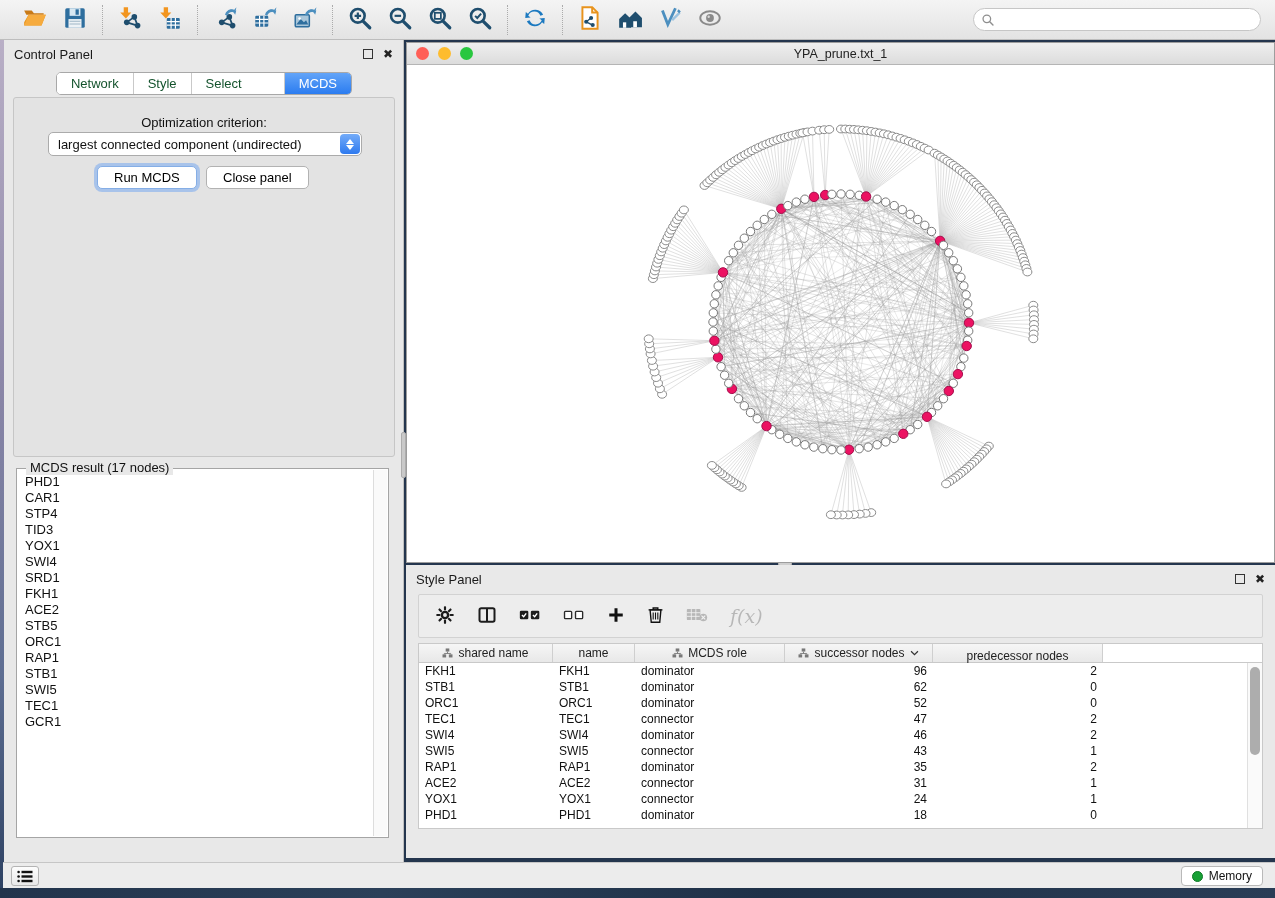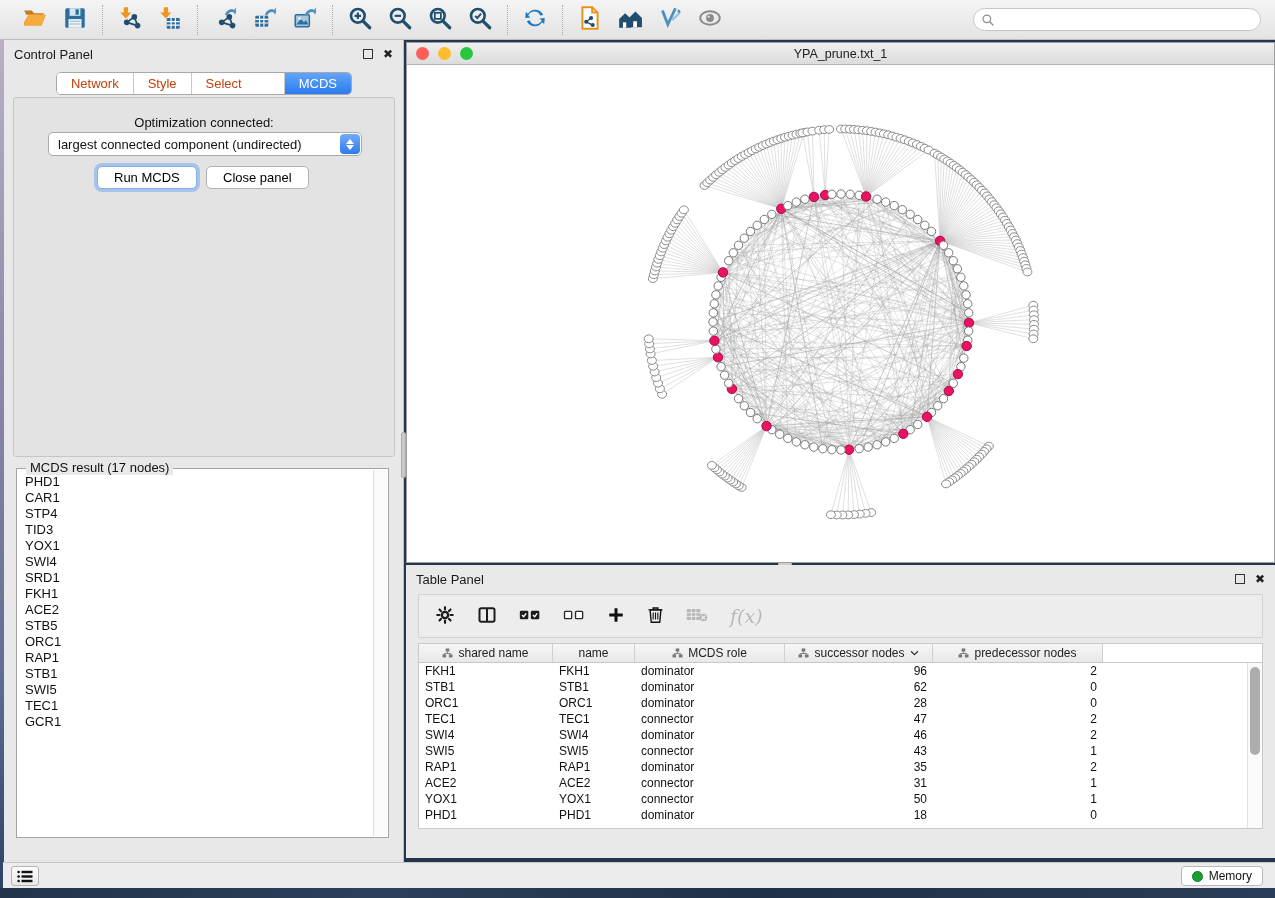--- a/index.html
+++ b/index.html
@@ -26,21 +26,21 @@
     background:linear-gradient(90deg,#22344C,#2B4059 30%,#1F3148 60%,#2A3D56); }
 
   
   #control-panel { left:4px; top:40px; width:400px; height:822px; background:#E8E8E8; border-right:1px solid #BFBFBF; }
   .panel-titlebar { height:28px; display:flex; align-items:center; padding:0 10px; font-size:13px; color:#1a1a1a; }
   .panel-titlebar .spacer { flex:1; }
   .win-glyph { font-size:12px; color:#222; margin-left:10px; line-height:1; cursor:default; }
   .float-glyph { width:10px; height:10px; border:1.5px solid #333; display:inline-block; margin-left:10px; }
 
   .seg-tabs { display:flex; border:1px solid #A8A8A8; border-radius:5px; overflow:hidden; background:#fff; }
-  .seg-tab { padding:3px 14px; font-size:13px; background:#fff; color:#c2410c; border-left:1px solid #C9C9C9; cursor:default; }
+  .seg-tab { padding:3px 14px; font-size:13px; background:#fff; color:#14532d; border-left:1px solid #C9C9C9; cursor:default; }
   .seg-tab:first-child { border-left:none; }
   .seg-tab.active { background:linear-gradient(#62A4F8,#2B7CF0); color:#fff;margin-left:28px; }
 
   #cp-tabs-row { left:0; top:32px; width:400px; display:flex; justify-content:center; }
   #cp-box { left:9px; top:57px; width:382px; height:360px; background:#E3E3E3; border:1px solid #C6C6C6; border-radius:3px; }
   #opt-label { left:0; top:75px; width:400px; text-align:center; font-size:13px; }
   #opt-select { left:44px; top:92px; width:314px; height:24px; background:#fff; border:1px solid #ABABAB; border-radius:5px;
     display:flex; align-items:center; font-size:13px; padding-left:9px; }
   #opt-select .stepper { position:absolute; right:1px; top:1px; width:20px; height:20px; border-radius:4px;
     background:linear-gradient(#74ACF9,#2E7AEF); display:flex; flex-direction:column; align-items:center; justify-content:center; gap:1px; }
@@ -264,21 +264,21 @@
   </div>
   <div id="cp-tabs-row" class="abs">
       <div class="seg-tabs" id="cp-tabs">
         <div class="seg-tab">Network</div>
         <div class="seg-tab">Style</div>
         <div class="seg-tab">Select</div>
         <div class="seg-tab active">MCDS</div>
       </div>
     </div>
   <div id="cp-box" class="abs"></div>
-  <div id="opt-label" class="abs">Optimization connected:</div>
+  <div id="opt-label" class="abs">Optimization criterion:</div>
   <div id="opt-select" class="abs">
     <span>largest connected component (undirected)</span>
     <span class="stepper">
         <span class="tri-up"></span>
         <span class="tri-dn"></span>
       </span>
   </div>
   <button id="run-btn" class="mac-btn">Run MCDS</button>
   <button id="close-panel-btn" class="mac-btn">Close panel</button>
 
@@ -1183,21 +1183,21 @@
         <circle cx="556.8" cy="220.9" r="4.2" fill="#FFFFFF" stroke="#777777" stroke-width="1"></circle>
         <circle cx="559.1" cy="229.8" r="4.2" fill="#FFFFFF" stroke="#777777" stroke-width="1"></circle>
         <circle cx="560.7" cy="238.8" r="4.2" fill="#FFFFFF" stroke="#777777" stroke-width="1"></circle>
         <circle cx="561.7" cy="247.9" r="4.2" fill="#FFFFFF" stroke="#777777" stroke-width="1"></circle>
       </g>
     </svg>
 </div>
 
 <div id="table-panel" class="abs">
   <div class="panel-titlebar">
-    <span>Table Panel</span>
+    <span>Style Panel</span>
     <span class="spacer"></span>
     <span class="float-glyph"></span>
     <span class="win-glyph">✖</span>
   </div>
   <div id="tp-toolbar">
       <div class="tpi">
         <span><svg width="20" height="20" viewBox="0 0 24 24">
             <g fill="#1c1c1c">
               <circle cx="12" cy="12" r="5.2"></circle>
               <g>
@@ -1287,21 +1287,21 @@
             <rect x="4" y="0.5" width="4" height="3.4" fill="#787878"></rect>
             <rect x="0.5" y="7" width="4" height="3.4" fill="#787878"></rect>
             <rect x="7.5" y="7" width="4" height="3.4" fill="#787878"></rect>
             <path d="M6 4v2M2.5 7V6h7v1" stroke="#787878" fill="none"></path>
           </svg>
           <span>successor nodes</span>
           <svg width="9" height="6" viewBox="0 0 10 7">
             <path d="M1 1.5l4 4 4-4" stroke="#333" stroke-width="1.4" fill="none"></path>
           </svg>
         </div>
-        <div class="nt-th" style="width: 170px;">
+        <div class="nt-th" style="width: 170px; flex-direction: column;">
           <svg width="11" height="10" viewBox="0 0 12 11">
             <rect x="4" y="0.5" width="4" height="3.4" fill="#787878"></rect>
             <rect x="0.5" y="7" width="4" height="3.4" fill="#787878"></rect>
             <rect x="7.5" y="7" width="4" height="3.4" fill="#787878"></rect>
             <path d="M6 4v2M2.5 7V6h7v1" stroke="#787878" fill="none"></path>
           </svg>
           <span>predecessor nodes</span>
         </div>
         <div class="nt-th" style="flex: 1 1 0%; background: rgb(255, 255, 255);"></div>
       </div>
@@ -1317,21 +1317,21 @@
           <div class="nt-td" style="width: 134px;">STB1</div>
           <div class="nt-td" style="width: 82px;">STB1</div>
           <div class="nt-td" style="width: 150px;">dominator</div>
           <div class="nt-td num" style="width: 148px;">62</div>
           <div class="nt-td num" style="width: 170px;">0</div>
         </div>
         <div class="nt-row">
           <div class="nt-td" style="width: 134px;">ORC1</div>
           <div class="nt-td" style="width: 82px;">ORC1</div>
           <div class="nt-td" style="width: 150px;">dominator</div>
-          <div class="nt-td num" style="width: 148px;">28</div>
+          <div class="nt-td num" style="width: 148px;">52</div>
           <div class="nt-td num" style="width: 170px;">0</div>
         </div>
         <div class="nt-row">
           <div class="nt-td" style="width: 134px;">TEC1</div>
           <div class="nt-td" style="width: 82px;">TEC1</div>
           <div class="nt-td" style="width: 150px;">connector</div>
           <div class="nt-td num" style="width: 148px;">47</div>
           <div class="nt-td num" style="width: 170px;">2</div>
         </div>
         <div class="nt-row">
@@ -1359,21 +1359,21 @@
           <div class="nt-td" style="width: 134px;">ACE2</div>
           <div class="nt-td" style="width: 82px;">ACE2</div>
           <div class="nt-td" style="width: 150px;">connector</div>
           <div class="nt-td num" style="width: 148px;">31</div>
           <div class="nt-td num" style="width: 170px;">1</div>
         </div>
         <div class="nt-row">
           <div class="nt-td" style="width: 134px;">YOX1</div>
           <div class="nt-td" style="width: 82px;">YOX1</div>
           <div class="nt-td" style="width: 150px;">connector</div>
-          <div class="nt-td num" style="width: 148px;">50</div>
+          <div class="nt-td num" style="width: 148px;">24</div>
           <div class="nt-td num" style="width: 170px;">1</div>
         </div>
         <div class="nt-row">
           <div class="nt-td" style="width: 134px;">PHD1</div>
           <div class="nt-td" style="width: 82px;">PHD1</div>
           <div class="nt-td" style="width: 150px;">dominator</div>
           <div class="nt-td num" style="width: 148px;">18</div>
           <div class="nt-td num" style="width: 170px;">0</div>
         </div>
       </div>

